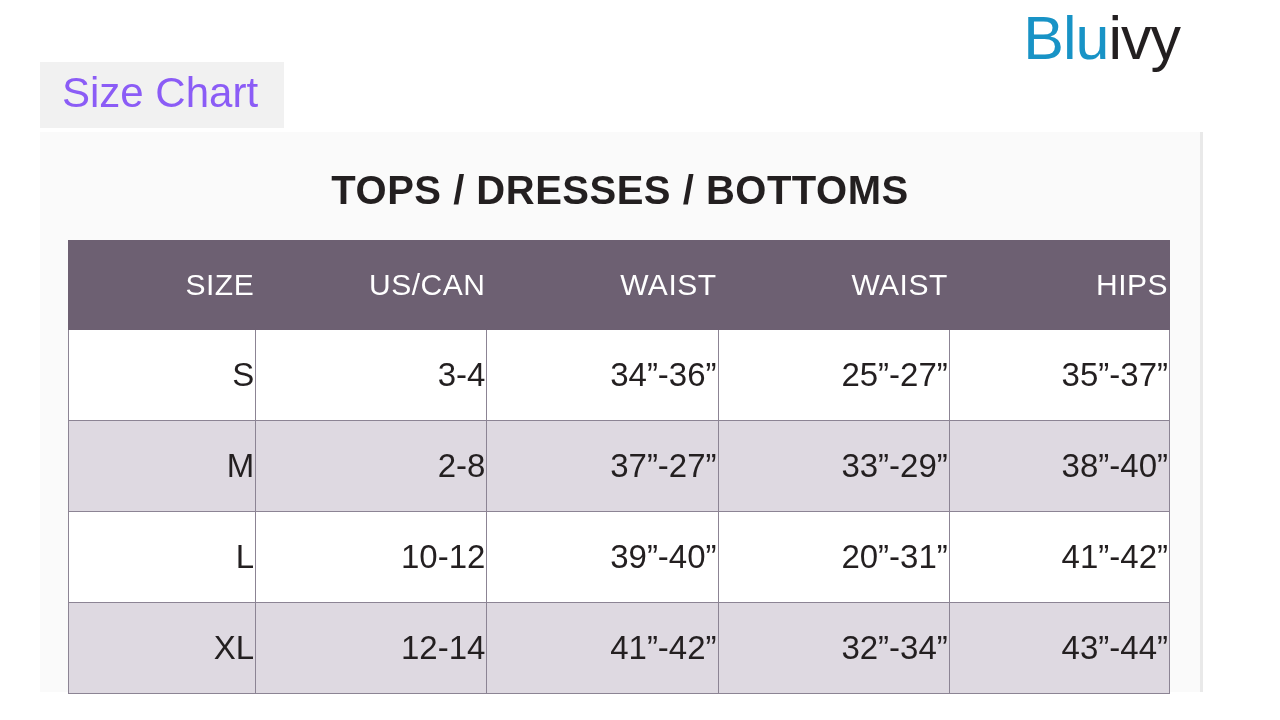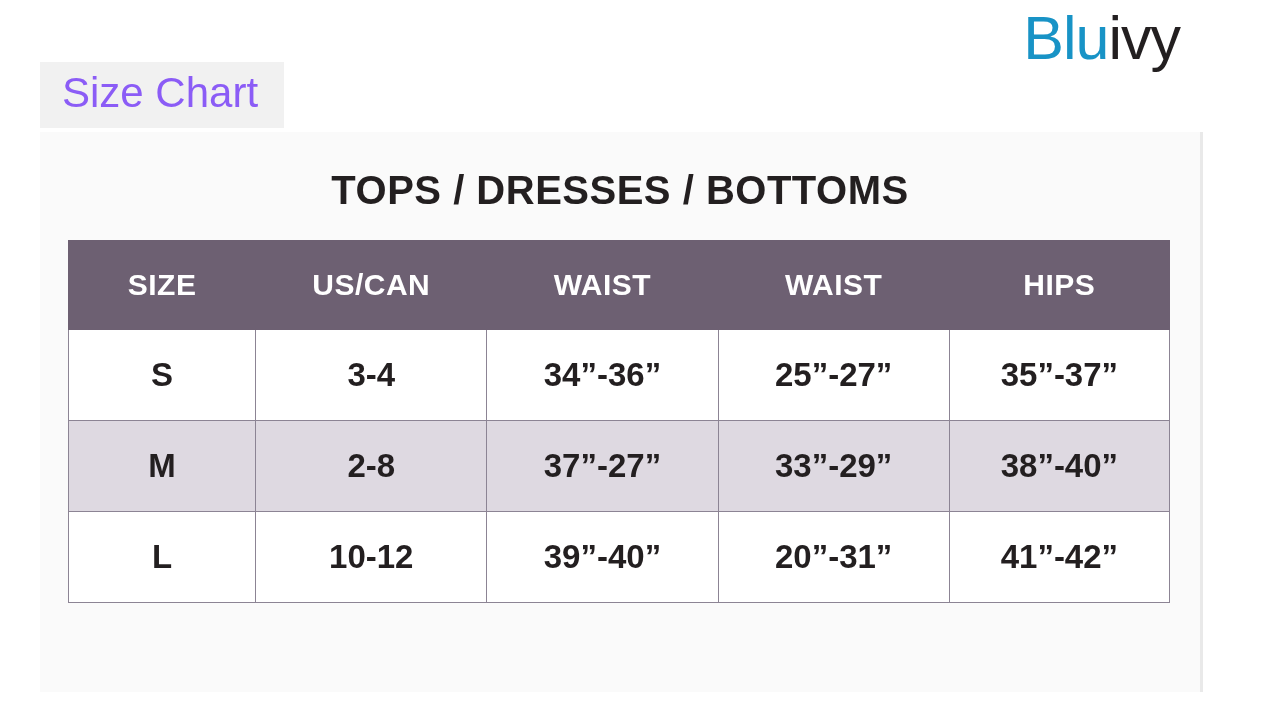--- a/index.html
+++ b/index.html
@@ -78,24 +78,24 @@
     left: 28px;
     top: 108px;
     width: 1102px;
     border-collapse: collapse;
     table-layout: fixed;
     background: #ffffff;
   }
   table.size-table th,
   table.size-table td {
     border: 1px solid #8c8494;
-    text-align: center;
+    text-align: right;
     vertical-align: middle;
     height: 88px;
-    font-weight: 700;
+    font-weight: 400;
   }
   table.size-table thead th {
     background: #6d6072;
     color: #ffffff;
     font-size: 30px;
     letter-spacing: 0.5px;
     height: 86px;
     border-color: #6d6072;
   }
   table.size-table tbody td {
@@ -161,17 +161,24 @@
           <td>33”-29”</td>
           <td>38”-40”</td>
         </tr>
         <tr>
           <td>L</td>
           <td>10-12</td>
           <td>39”-40”</td>
           <td>20”-31”</td>
           <td>41”-42”</td>
         </tr>
+        <tr class="alt">
+          <td>XL</td>
+          <td>12-14</td>
+          <td>41”-42”</td>
+          <td>32”-34”</td>
+          <td>43”-44”</td>
+        </tr>
       </tbody>
     </table>
 
   </div>
 </div>
 
 </body></html>

